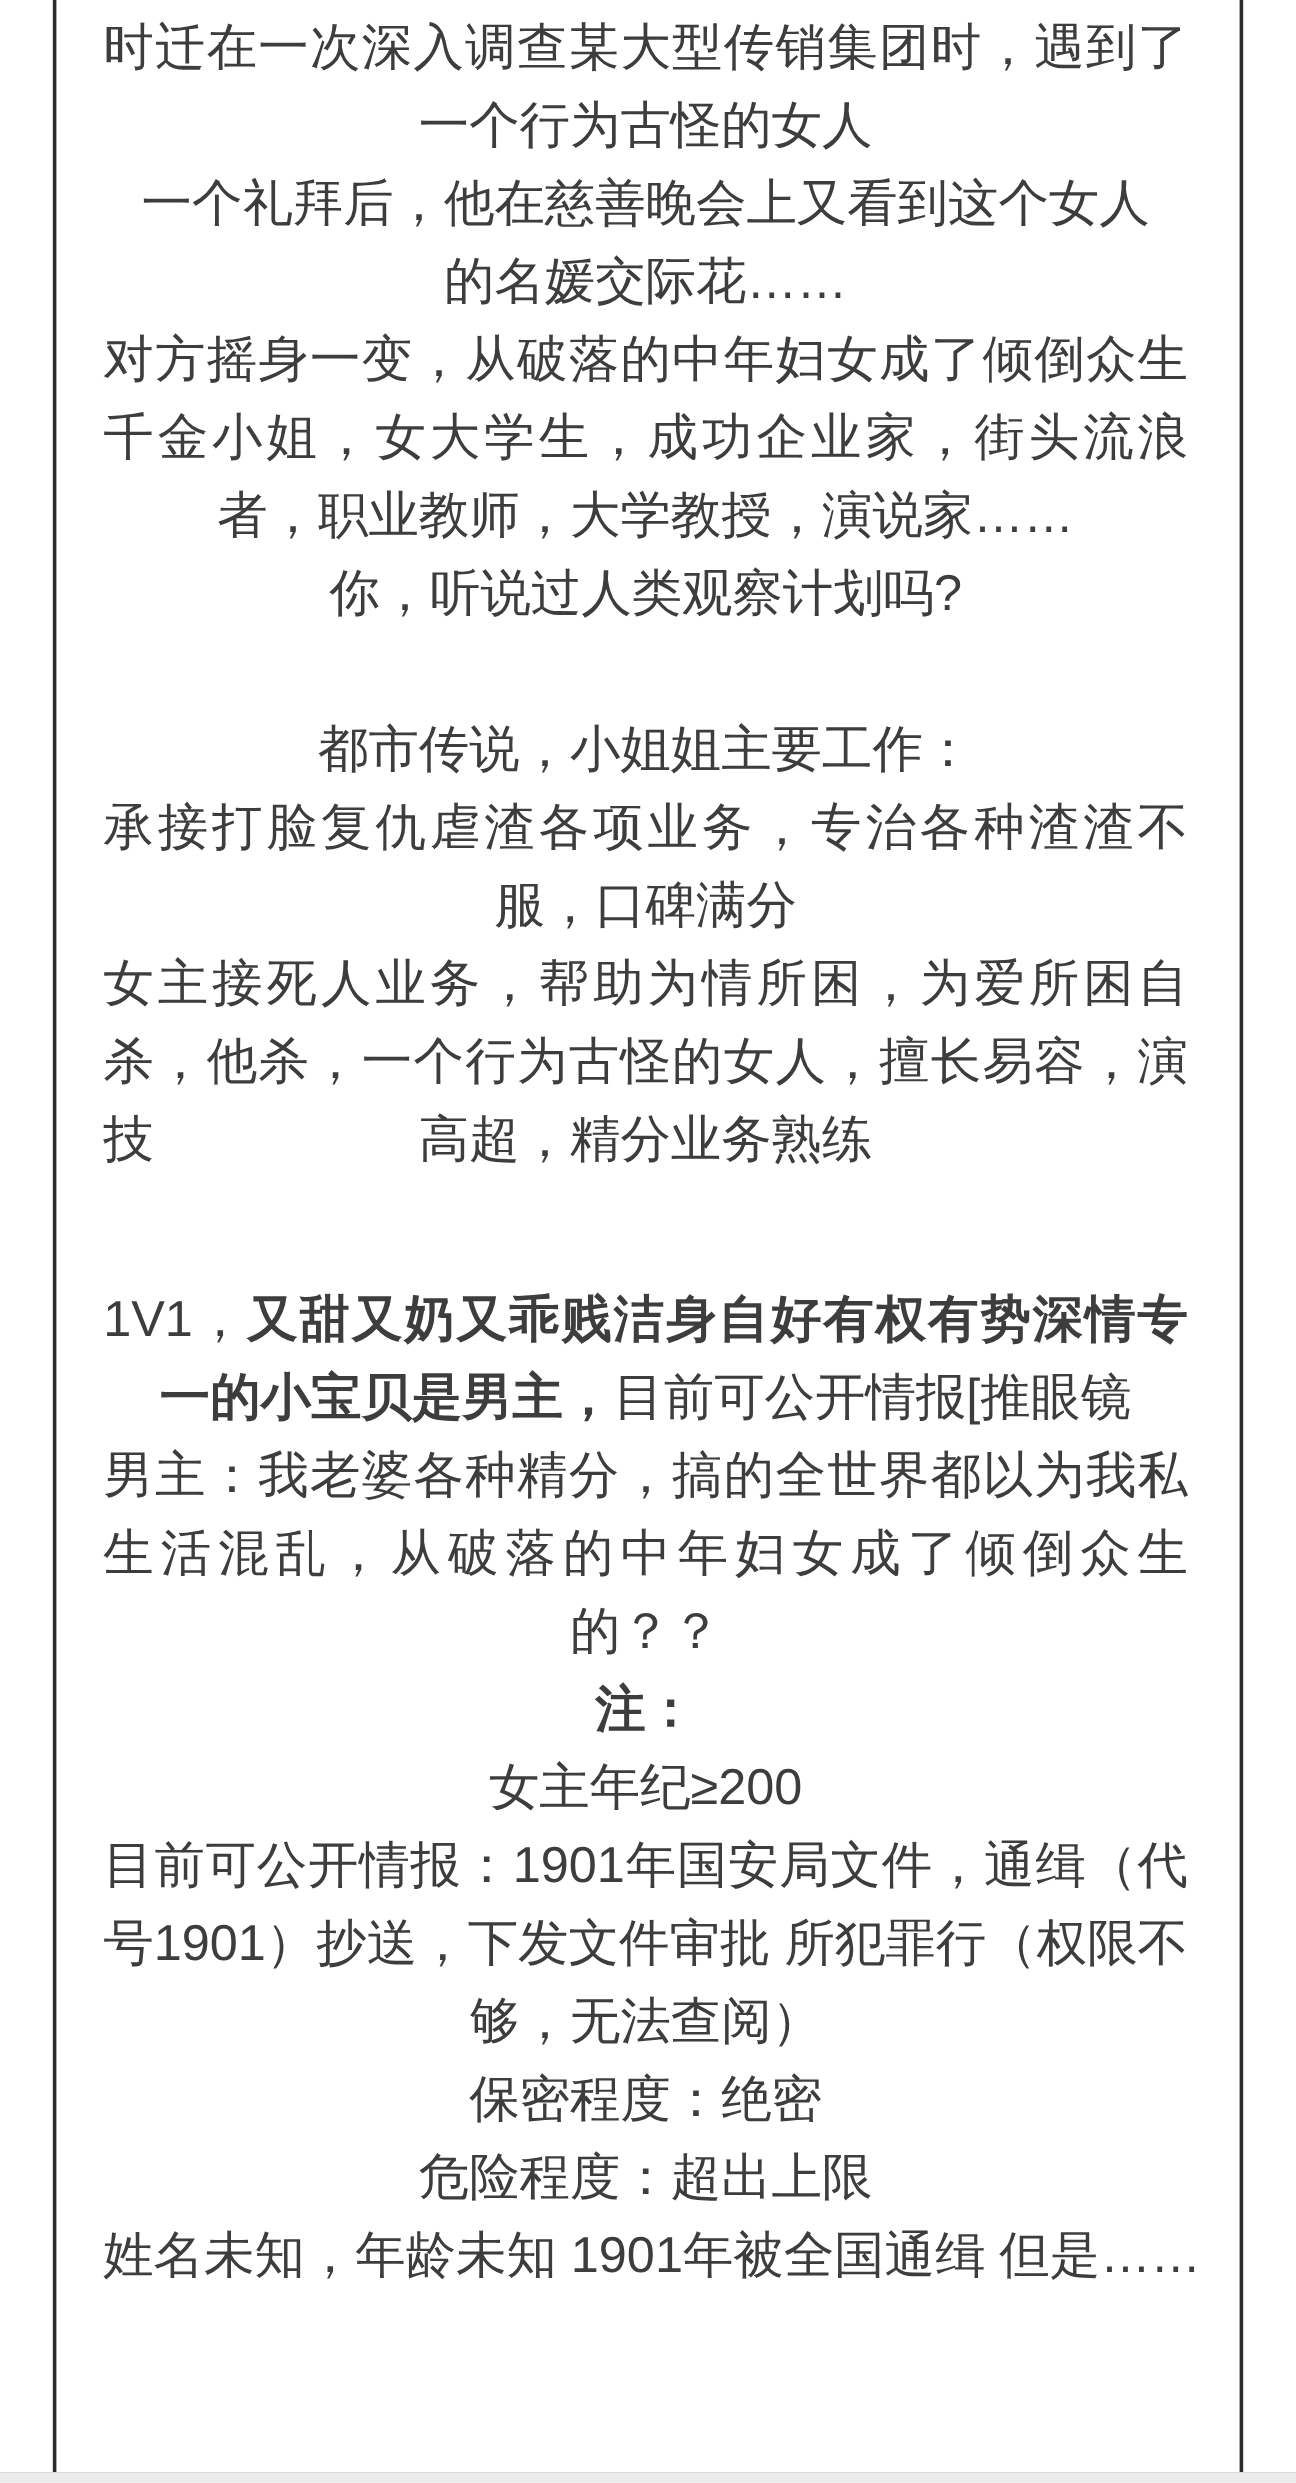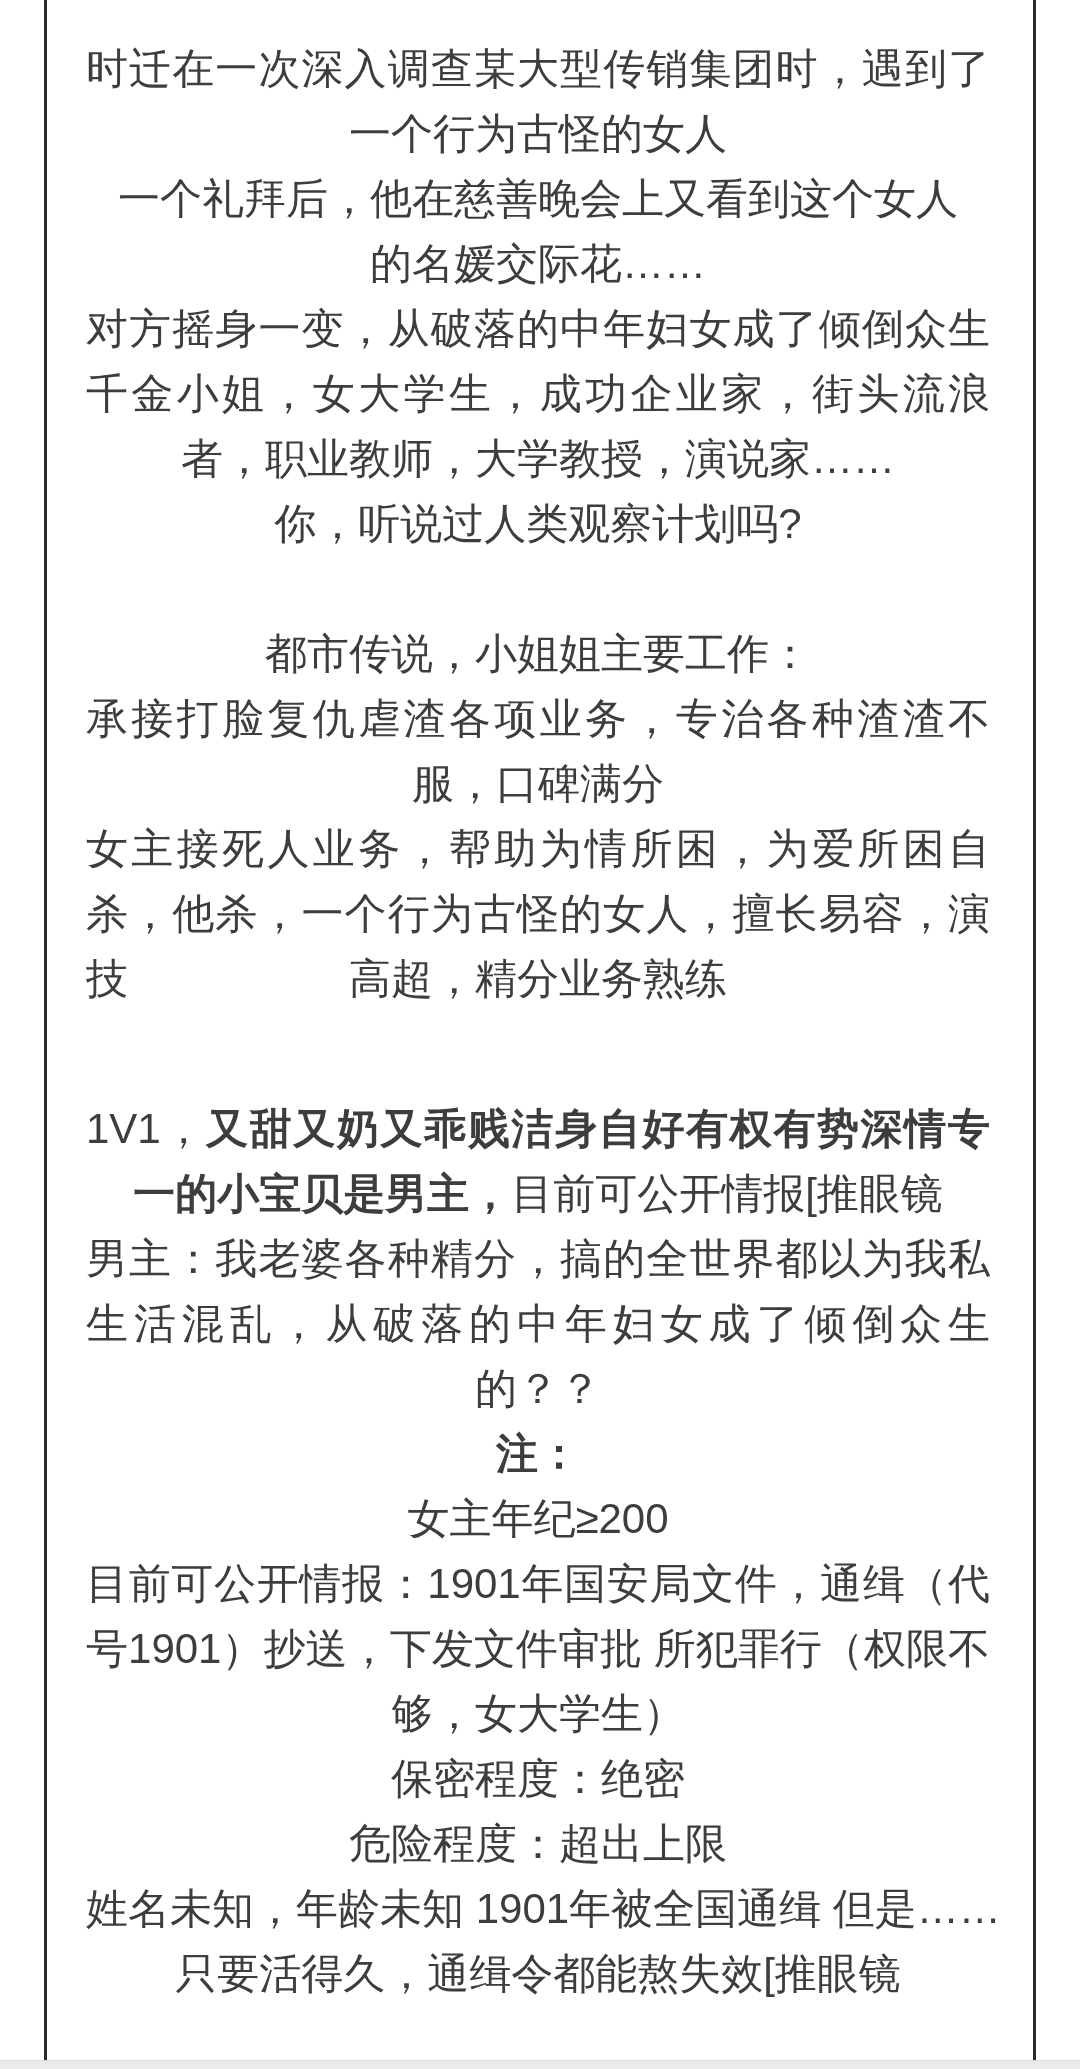--- a/index.html
+++ b/index.html
@@ -20,21 +20,21 @@
     width: 3px;
     height: 2060px;
     background: var(--border-color, #2b2b2b);
   }
   .border-left  { left: 44px; }
   .border-right { left: 1033px; }
 
   .content {
     position: absolute;
     left: 86px;
-    top: 36px;
+    top: 6px;
     width: 904px;
   }
   .line {
     height: 65px;
     line-height: 65px;
     font-size: 42px;
     color: var(--text-color, #3d3d3d);
     white-space: nowrap;
     text-align: center;
   }
@@ -84,20 +84,19 @@
     <div class="line empty tall"></div>
     <div class="line j"><span>1V1，</span><span class="b">又甜又奶又乖贱洁身自好有权有势深情专</span></div>
     <div class="line"><span class="b">一的小宝贝是男主，</span><span>目前可公开情报[推眼镜</span></div>
     <div class="line j"><span>男主：我老婆各种精分，搞的全世界都以为我私</span></div>
     <div class="line j"><span>生活混乱，从破落的中年妇女成了倾倒众生</span></div>
     <div class="line"><span>的？？</span></div>
     <div class="line"><span class="b">注：</span></div>
     <div class="line"><span>女主年纪≥200</span></div>
     <div class="line j"><span>目前可公开情报：1901年国安局文件，通缉（代</span></div>
     <div class="line j"><span>号1901）抄送，下发文件审批 所犯罪行（权限不</span></div>
-    <div class="line"><span>够，女大学生）</span></div>
+    <div class="line"><span>够，无法查阅）</span></div>
     <div class="line"><span>保密程度：绝密</span></div>
     <div class="line"><span>危险程度：超出上限</span></div>
     <div class="line"><span>姓名未知，年龄未知 1901年被全国通缉 但是……</span></div>
-    <div class="line"><span>只要活得久，通缉令都能熬失效[推眼镜</span></div>
   </div>
 
 <div class="bottom-strip"></div>
 
 </body></html>

